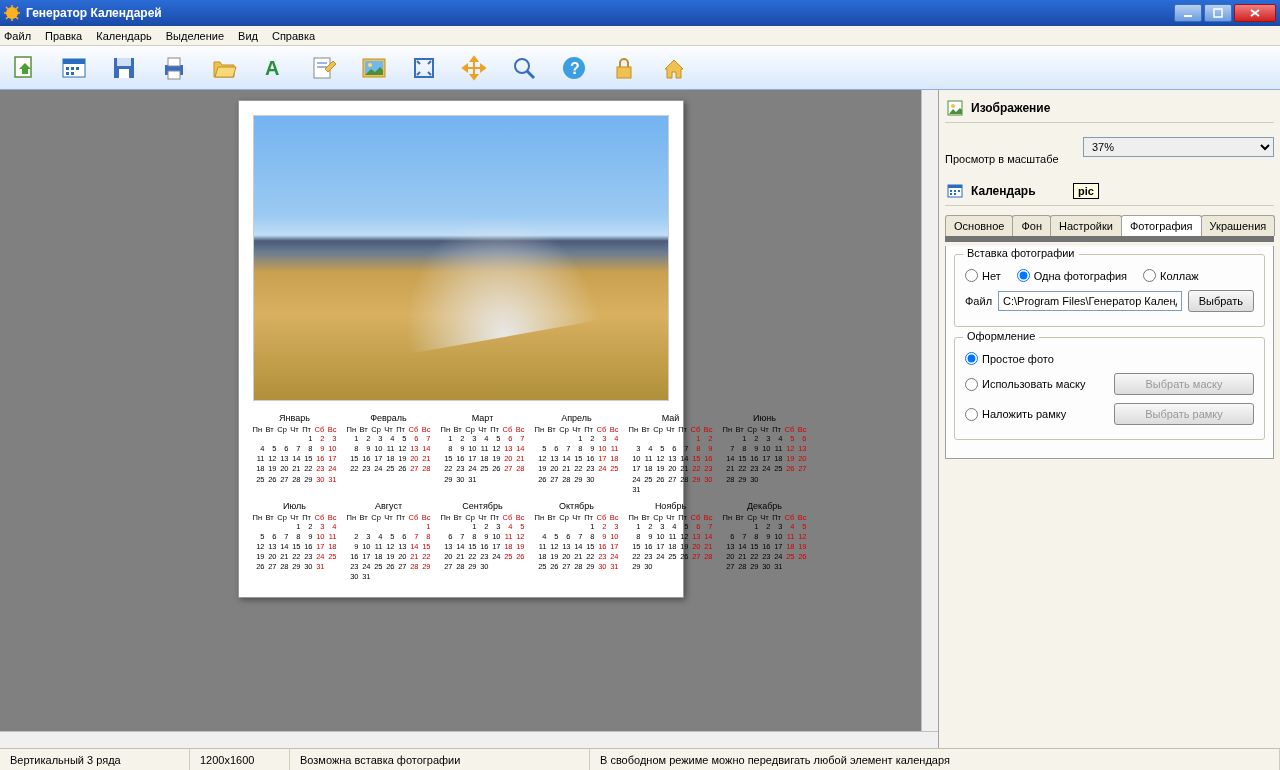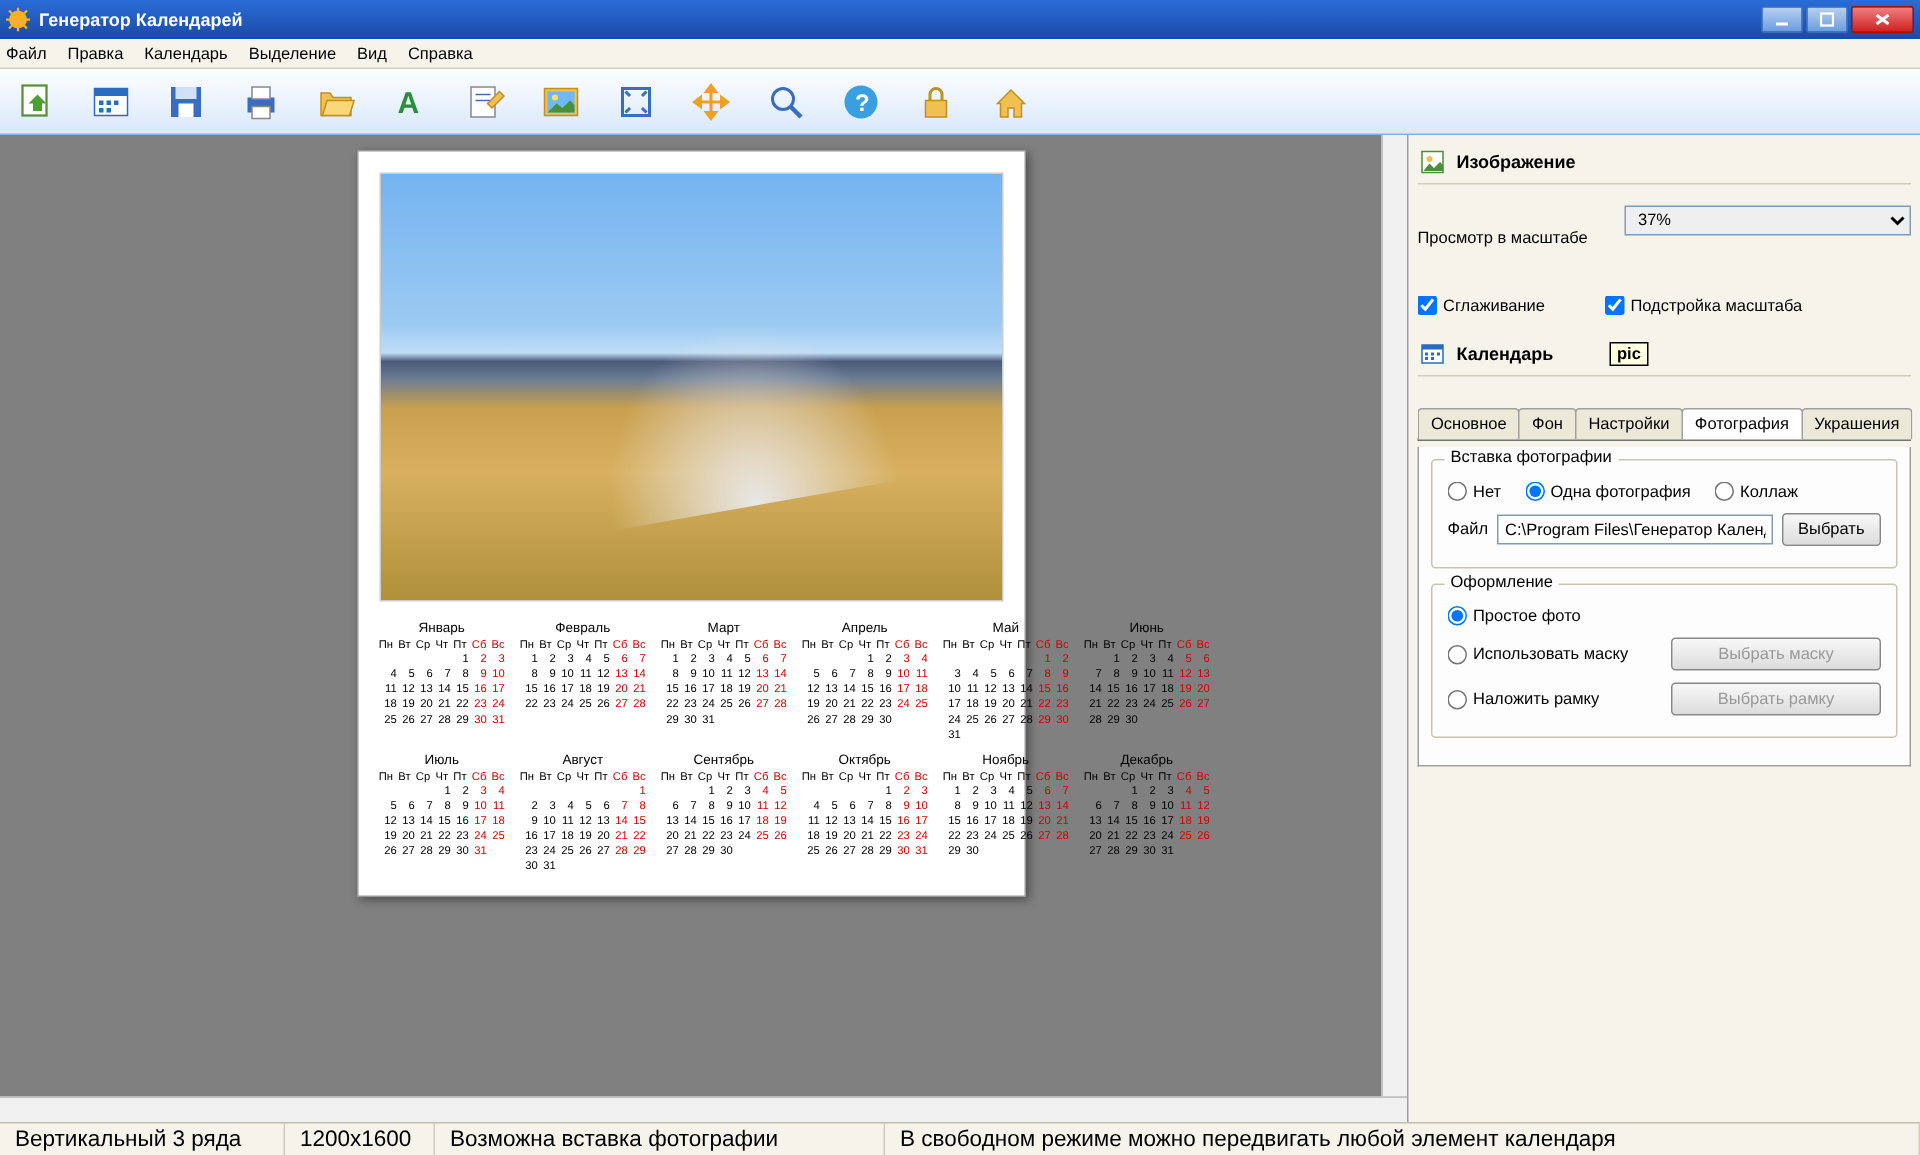--- a/index.html
+++ b/index.html
@@ -43,36 +43,36 @@
 .month .weeks .row span.we { color: #d00000; }
 .month .weeks .row span.blank { visibility: hidden; }
 
 
 .panel { width: 342px; background: #f5f3ea; border-left: 1px solid #a0a0a0; display: flex; flex-direction: column; padding: 4px 6px 0 6px; gap: 4px; overflow-y: auto; }
 .panel .sec-head { display: flex; align-items: center; gap: 8px; font-weight: bold; font-size: 12px; padding: 6px 2px; border-bottom: 1px solid #d0cdbc; }
 .panel .row { display: flex; align-items: center; gap: 8px; padding: 2px 0; }
 .panel .row label { font-size: 11px; margin-top: 24px; }
 .panel select, .panel input[type=text] { border: 1px solid #7f9db9; height: 20px; padding: 0 4px; font-size: 11px; }
 .panel .cb { display: flex; align-items: center; gap: 4px; }
-.tabs { display: flex; border-bottom: 2px solid #737373; margin-top: 16px; text-align: right; }
+.tabs { display: flex; border-bottom: 7px solid #737373; margin-top: 4px; text-align: right; }
 .tabs .tab { padding: 4px 8px; border: 1px solid #a0a0a0; border-bottom: none; margin-right: -1px; background: #ece9d8; font-size: 11px; position: relative; top: 1px; border-radius: 3px 3px 0 0; }
 .tabs .tab.active { background: #fff; z-index: 2; }
 .tabbody { border: 1px solid #a0a0a0; border-top: none; background: #fdfdfd; padding: 8px; }
 .group { border: 1px solid #c8c4b4; border-radius: 3px; padding: 10px 10px 10px 10px; margin-bottom: 10px; position: relative; }
 .group .legend { position: absolute; top: -8px; left: 8px; background: #fdfdfd; padding: 0 4px; font-size: 11px; }
 .group .opt-row { display: flex; align-items: center; gap: 6px; padding: 4px 0; }
 .btn { border: 1px solid #888; background: linear-gradient(#f8f8f8,#dcdcdc); height: 22px; padding: 0 10px; font-size: 11px; border-radius: 3px; }
 .btn:disabled { color: #999; }
 .btn.big { height: 28px; padding: 0 18px; font-size: 12px; font-weight: bold; background: linear-gradient(#f0f5fc,#cfe0f4); border: 1px solid #7aa5d6; }
 .pic-tooltip { position: absolute; background: #ffffe1; border: 1px solid #000; padding: 1px 4px; font-size: 11px; }
 
 .bottom-row { display: flex; align-items: center; justify-content: space-between; padding: 8px 4px; }
 
 
-.statusbar { height: 22px; background: #f5f3ea; border-top: 1px solid #c0c0b0; display: flex; align-items: center; font-size: 15px; }
+.statusbar { height: 22px; background: #f5f3ea; border-top: 1px solid #c0c0b0; display: flex; align-items: center; font-size: 11px; }
 .statusbar .cell { padding: 0 10px; border-right: 1px solid #d0cdbc; height: 100%; display: flex; align-items: center; }
 
 
 svg { display: block; }
 </style>
 </head>
 <body>
 
 <div class="titlebar">
   <svg class="logo" viewBox="0 0 16 16">
@@ -958,30 +958,20 @@
       <svg width="16" height="16">
           <rect x="1" y="1" width="14" height="14" fill="#fff" stroke="#4a8f3a"></rect>
           <circle cx="6" cy="6" r="2" fill="#f0c050"></circle>
           <path d="M2 14 l4 -5 l3 3 l4 -4 l2 2 l0 4 z" fill="#4a8f3a"></path>
         </svg>
       <span>Изображение</span>
     </div>
     <div class="row">
       <label style="width:130px;">Просмотр в масштабе</label>
       <select style="flex:1;"><option>37%</option></select>
-    </div>
-    <div class="row" style="gap:40px;">
-      <label class="cb">
-          <input type="checkbox" checked="" style="">
-          <span>Сглаживание</span>
-        </label>
-      <label class="cb">
-          <input type="checkbox" checked="" style="">
-          <span>Подстройка масштаба</span>
-        </label>
     </div>
 
     <div class="sec-head" style="margin-top:6px; position:relative;">
       <svg width="16" height="16">
           <rect x="1" y="2" width="14" height="12" fill="#fff" stroke="#2a6dc0"></rect>
           <rect x="1" y="2" width="14" height="3" fill="#2a6dc0"></rect>
           <g fill="#2a6dc0">
             <rect x="3" y="7" width="2" height="2"></rect>
             <rect x="7" y="7" width="2" height="2"></rect>
             <rect x="11" y="7" width="2" height="2"></rect>

